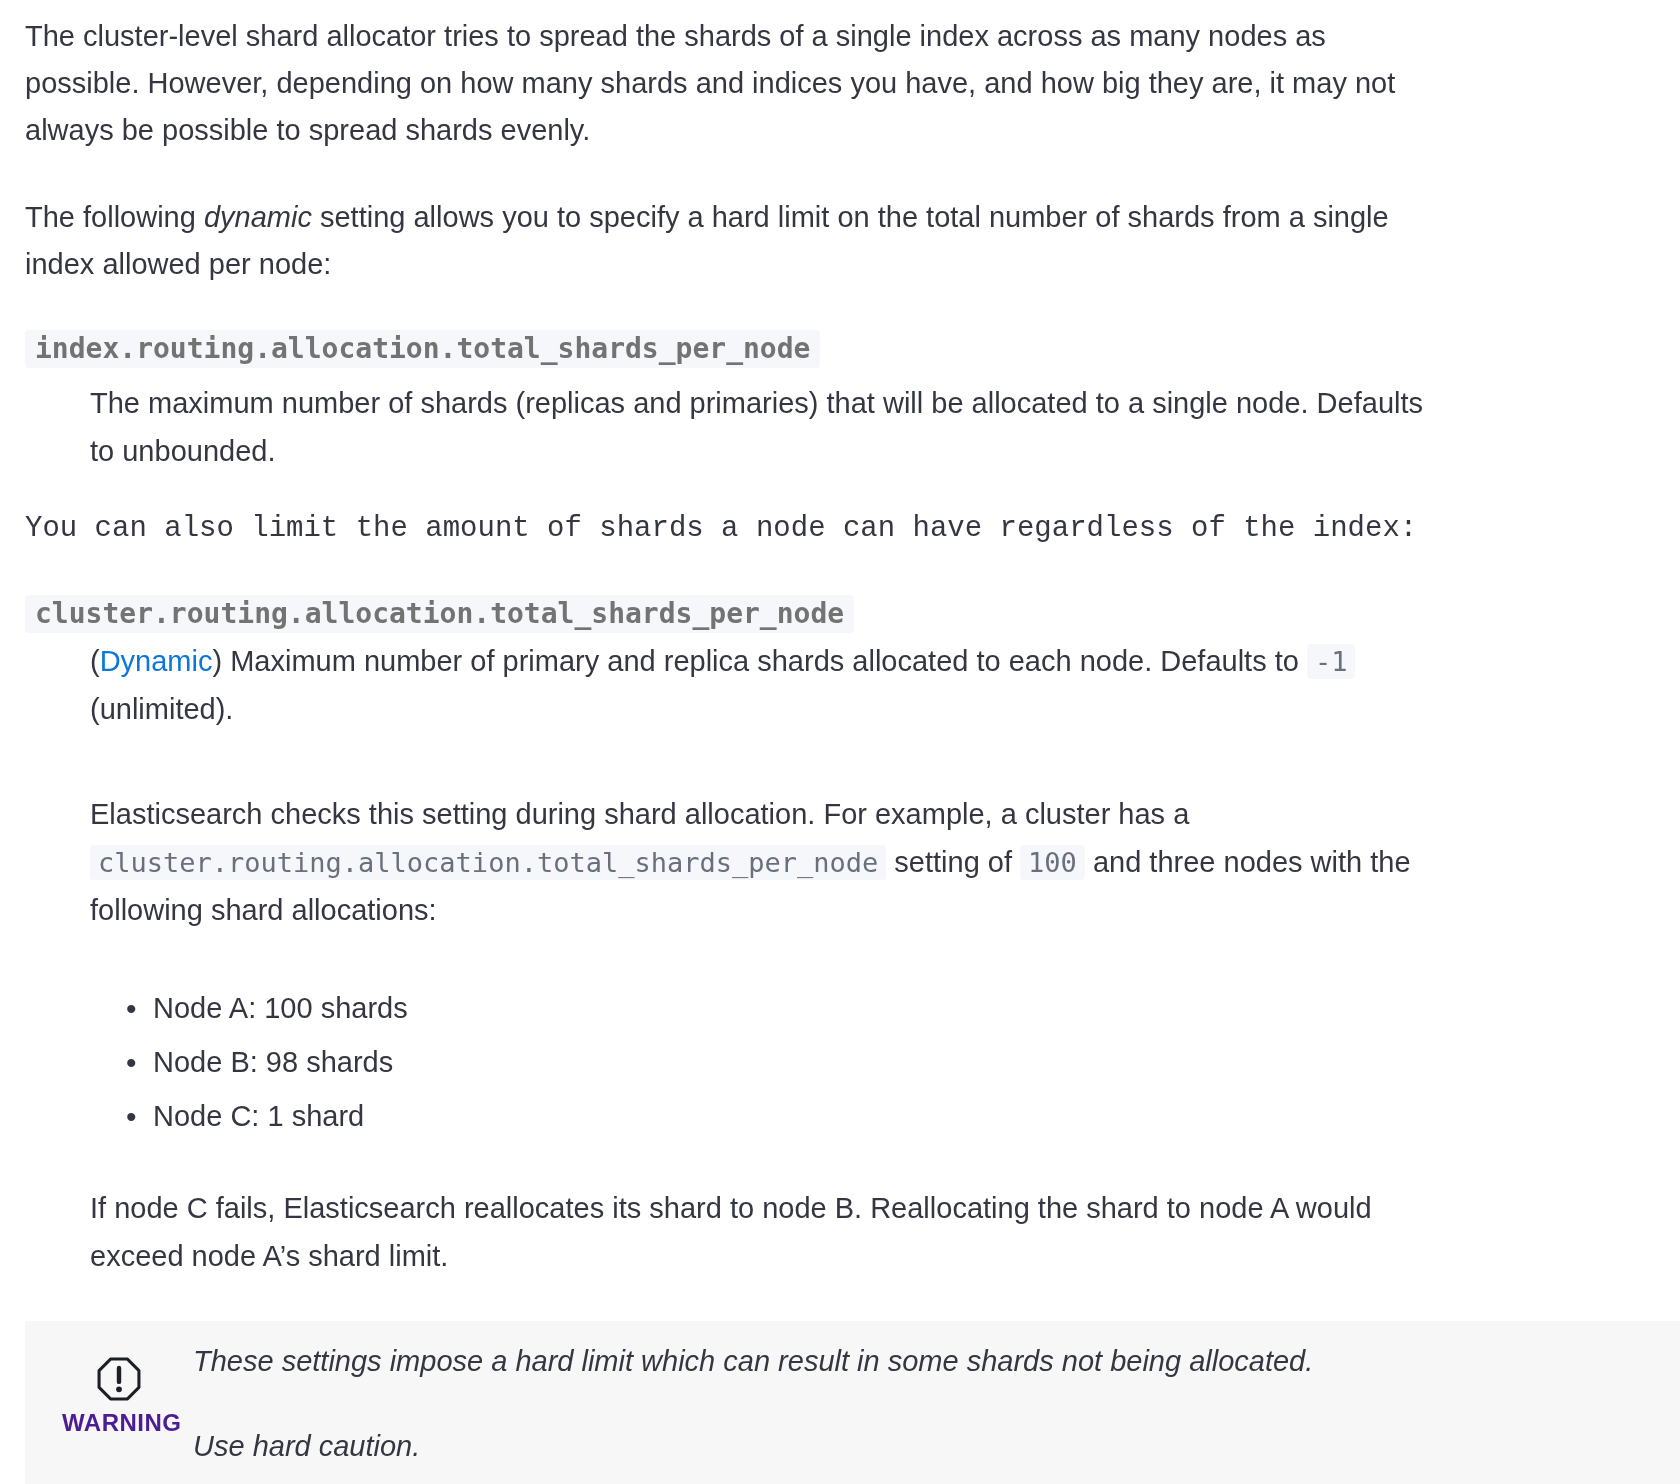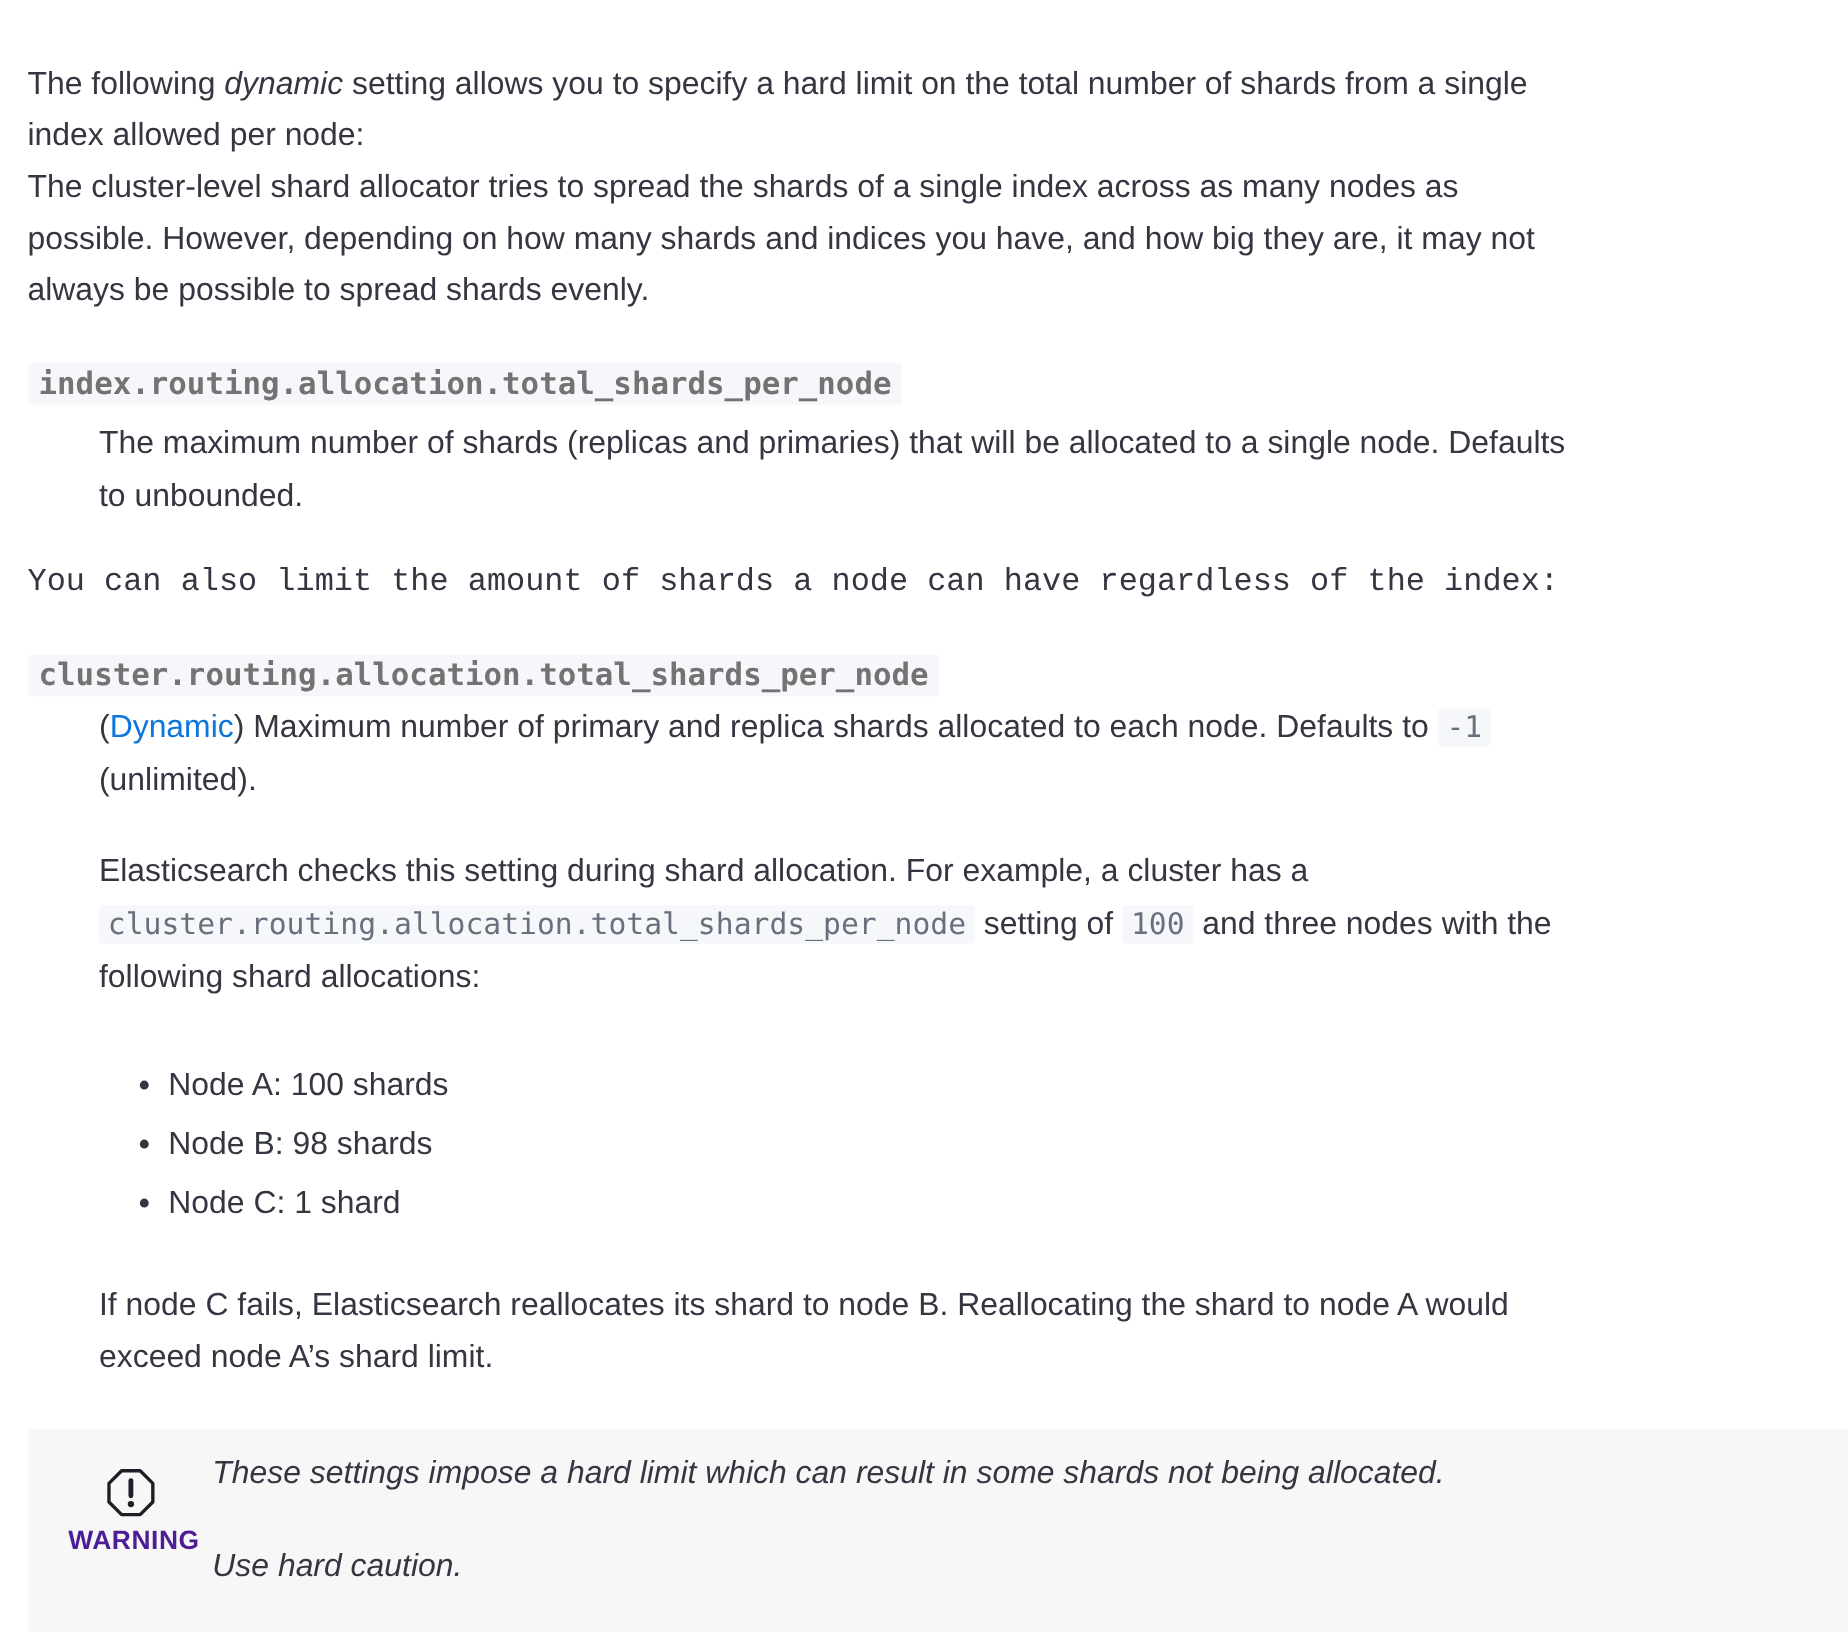--- a/index.html
+++ b/index.html
@@ -14,21 +14,21 @@
 
   .para { margin:0; font-size:29px; line-height:47px; }
   .dd-p { font-size:29px; line-height:48px; }
 
   #p2  { margin-top:40px; }
   #dl1 { margin-top:42px; }
   #dd1 { margin-top:11px; }
   #p3  { margin-top:30px;font-family:Liberation Mono, monospace; }
   #dl2 { margin-top:43px; }
   #dd2a { margin-top:4px; }
-  #dd2b { margin-top:35px; }
+  #dd2b { margin-top:57px; }
   #nodes { margin-top:51px; }
   #dd2c { margin-top:44px; }
   #warn { margin-top:41px; }
 
   .dt { line-height:0; }
   .dd { margin-left:65px; }
 
   .codeb {
     display:inline-block;
     font-family:"DejaVu Sans Mono", monospace;
@@ -102,23 +102,23 @@
     font-style:italic;
   }
   .warn-body p { margin:0; }
   .warn-body p + p { margin-top:38px; }
 </style>
 </head>
 <body>
 
 <div class="doc">
 
+  <p class="para" id="p1">The cluster-level shard allocator tries to spread the shards of a single index across as many nodes as<br>possible. However, depending on how many shards and indices you have, and how big they are, it may not<br>always be possible to spread shards evenly.</p>
+
   <p class="para" id="p2">The following <span class="em">dynamic</span> setting allows you to specify a hard limit on the total number of shards from a single<br>index allowed per node:</p>
-
-  <p class="para" id="p1">The cluster-level shard allocator tries to spread the shards of a single index across as many nodes as<br>possible. However, depending on how many shards and indices you have, and how big they are, it may not<br>always be possible to spread shards evenly.</p>
 
   <div class="dl" id="dl1">
     <div class="dt"><span class="codeb">index.routing.allocation.total_shards_per_node</span></div>
     <div class="dd dd-p" id="dd1">The maximum number of shards (replicas and primaries) that will be allocated to a single node. Defaults<br>to unbounded.</div>
   </div>
 
   <p class="para" id="p3">You can also limit the amount of shards a node can have regardless of the index:</p>
 
   <div class="dl" id="dl2">
     <div class="dt"><span class="codeb">cluster.routing.allocation.total_shards_per_node</span></div>

